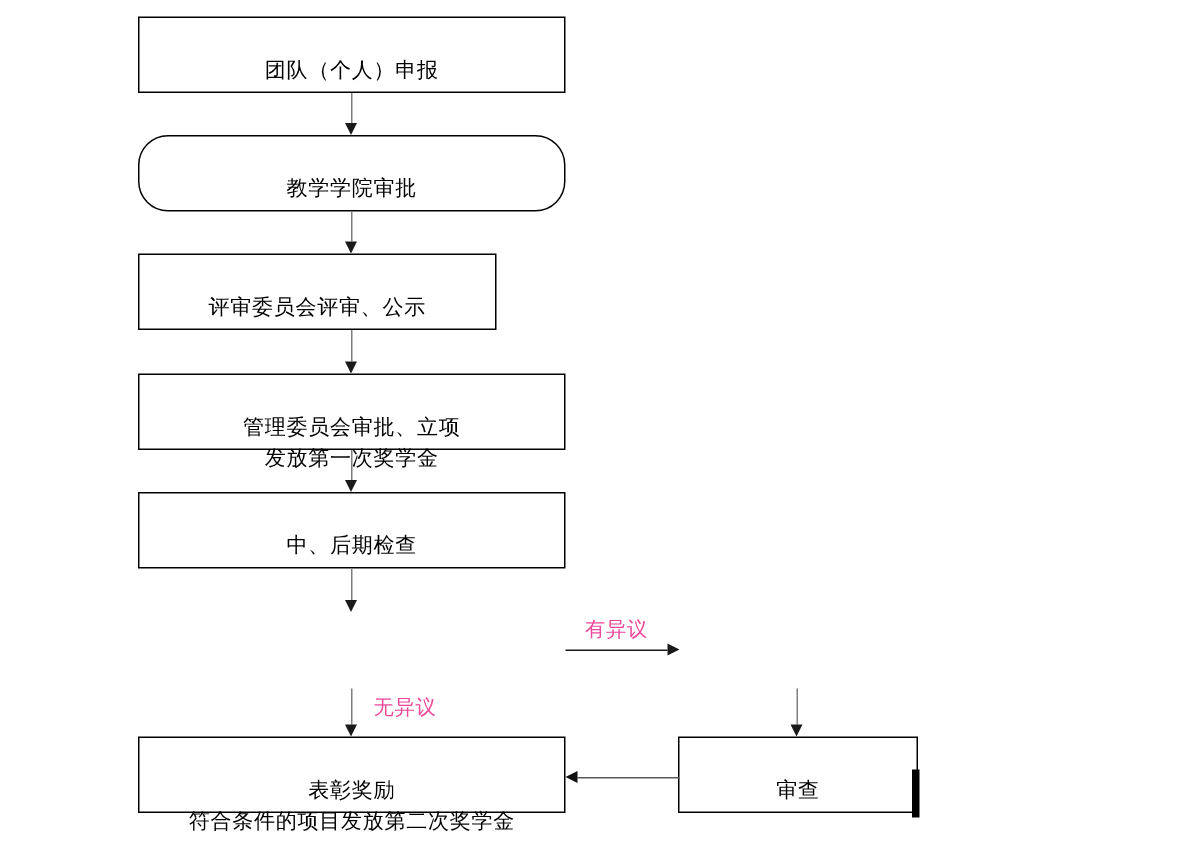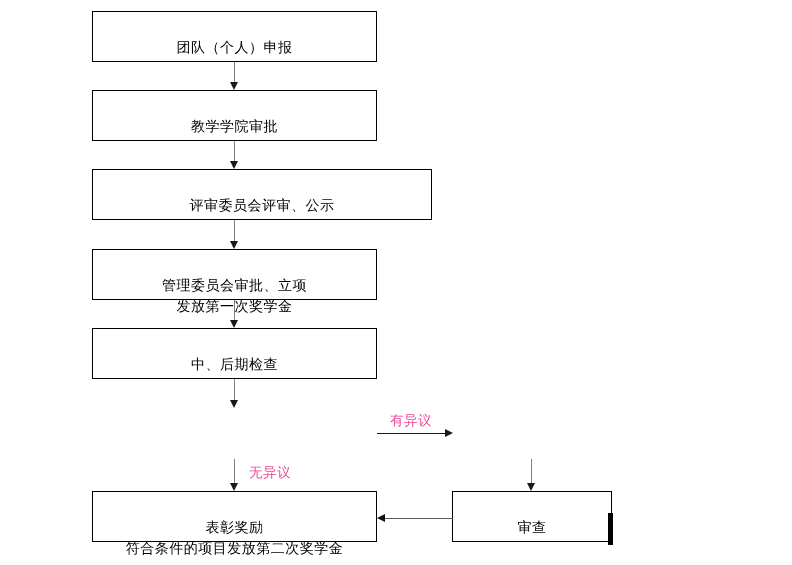--- a/index.html
+++ b/index.html
@@ -119,30 +119,30 @@
 
   <div class="node" style="left:92px; top:11px; width:285px; height:51px;">
     <span class="node-text">团队（个人）申报</span>
   </div>
 
   <div class="v-arrow" style="left:230px; top:62px; height:28px;">
     <span class="shaft" style="height:20px;"></span>
     <span class="head"></span>
   </div>
 
-  <div class="node" style="left:92px; top:90px; width:285px; height:51px;">
+  <div class="node" style="left:92px; top:90px; width:285px; height:51px;border-radius:20px;">
     <span class="node-text">教学学院审批</span>
   </div>
 
   <div class="v-arrow" style="left:230px; top:141px; height:28px;">
     <span class="shaft" style="height:20px;"></span>
     <span class="head"></span>
   </div>
 
-  <div class="node" style="left:92px; top:169px; width:340px; height:51px;">
+  <div class="node" style="left:92px; top:169px; width:239px; height:51px;">
     <span class="node-text">评审委员会评审、公示</span>
   </div>
 
   <div class="v-arrow" style="left:230px; top:220px; height:29px;">
     <span class="shaft" style="height:21px;"></span>
     <span class="head"></span>
   </div>
 
   <div class="node" style="left:92px; top:249px; width:285px; height:51px;">
     <span class="node-text">管理委员会审批、立项

